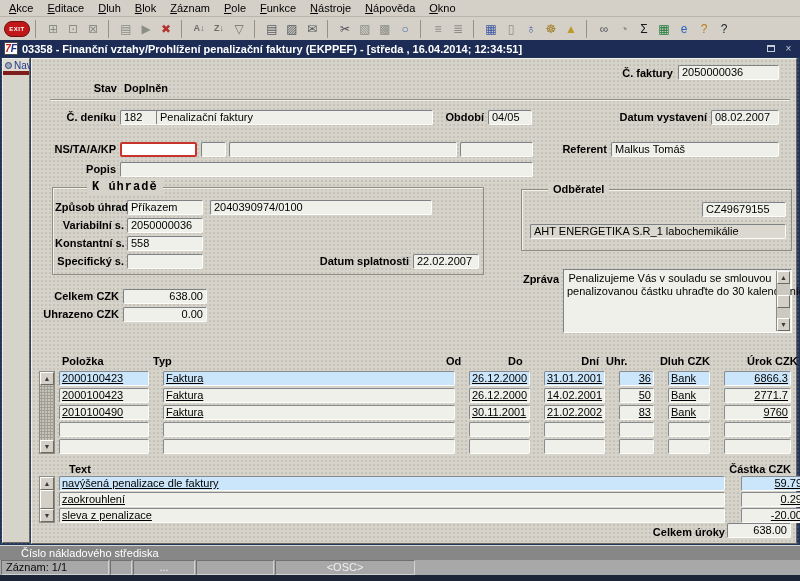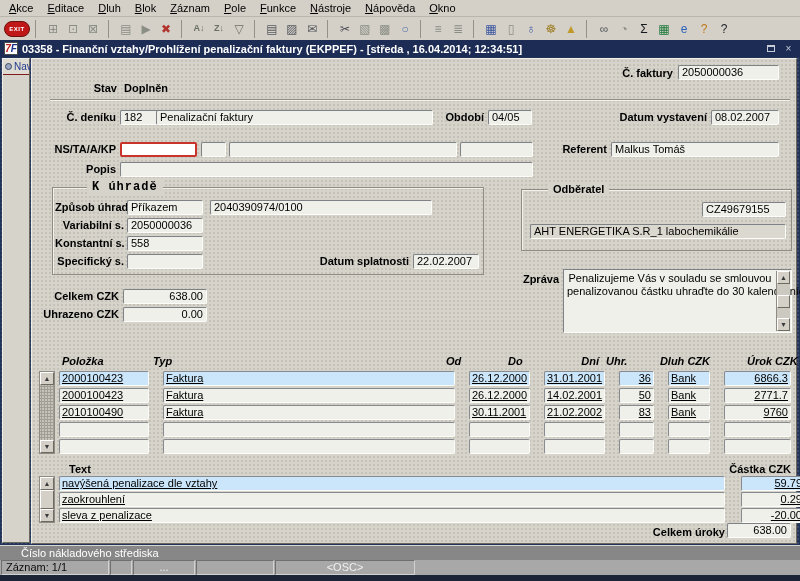--- a/index.html
+++ b/index.html
@@ -35,21 +35,21 @@
   .wbtn{width:15px;height:13px;display:flex;align-items:center;justify-content:center;
     color:#c8cdd8;font-size:10px;line-height:1;cursor:default;}
   .restore-glyph{width:8px;height:7px;border:1px solid #c8cdd8;border-top-width:2px;display:block;}
 
   
   .workspace{position:absolute;left:0;top:57px;width:800px;height:488px;background:var(--workspace_bg);
     background-image:radial-gradient(rgba(255,255,255,.10) 1px,transparent 1.2px);background-size:4px 4px;}
   .navstrip{position:absolute;left:2px;top:1px;width:28px;height:485px;background:var(--panel_bg);
     border:1px solid;border-color:#efede7 #6a675e #6a675e #efede7;}
   .navtab{height:16px;display:flex;align-items:center;gap:2px;padding-left:2px;background:#dedbd2;
-    border-bottom:1px solid #7f1d1d;color:#223a8c;font-size:10px;}
+    border-bottom:4px solid #7f1d1d;color:#223a8c;font-size:10px;}
   .navdot{width:7px;height:7px;border-radius:50%;background:#9aa6c2;border:1px solid #3d4a66;flex:none;}
 
   .panel{position:absolute;left:31px;top:1px;width:766px;height:486px;background:var(--panel_bg);
     background-image:radial-gradient(rgba(110,105,90,.16) 1px,transparent 1.2px);background-size:4px 4px;
     border:1px solid;border-color:#efede7 #6a675e #6a675e #efede7;}
 
   .lbl{position:absolute;font-weight:bold;white-space:nowrap;height:15px;line-height:15px;}
   .lbl.r{text-align:right;}
   .fld{position:absolute;height:15px;line-height:12px;background:var(--field_bg);
     border:1px solid;border-color:#7e8286 #fcfcf8 #fcfcf8 #7e8286;border-radius:2px;
@@ -70,21 +70,21 @@
   .memo{position:absolute;background:var(--field_bg);border:1px solid;
     border-color:#7e8286 #fcfcf8 #fcfcf8 #7e8286;padding:2px 18px 2px 3px;}
   .memo .line{line-height:13px;white-space:nowrap;text-align:center;}
   .vsb{position:absolute;right:1px;top:1px;bottom:1px;width:14px;background:#ccc9c0;
     border-left:1px solid #8e8b82;display:flex;flex-direction:column;justify-content:space-between;align-items:stretch;}
   .sbtn{height:13px;background:var(--chrome_bg);border:1px solid;border-color:#fff #6e6b62 #6e6b62 #fff;
     font-size:7px;display:flex;align-items:center;justify-content:center;color:#3a3a3a;flex:none;}
   .vthumb{height:13px;background:var(--chrome_bg);border:1px solid;border-color:#fff #6e6b62 #6e6b62 #fff;}
 
   
-  .ghead{position:absolute;display:flex;gap:1px;font-weight:bold;height:14px;line-height:14px;font-style:italic;}
+  .ghead{position:absolute;display:flex;gap:1px;font-weight:bold;height:14px;line-height:14px;}
   .hcell{white-space:nowrap;padding:0 3px;overflow:visible;}
   .grow{position:absolute;display:flex;gap:14px;text-decoration:underline;}
   .cell{height:15px;line-height:12px;background:var(--field_bg);border:1px solid;
     border-color:#878b8f #fcfcf8 #fcfcf8 #878b8f;border-radius:2px;padding:0 2px;
     white-space:nowrap;overflow:hidden;flex:none;}
   .cell.sel{background:var(--selection_bg);}
   .ra{text-align:right;}
   .w0{width:90px}.w1{width:292px}.w2{width:61px}.w3{width:61px}.w4{width:35px}
   .w5{width:42px}.w6{width:67px}.w7{width:29px}.w8{width:49px}
   .tc{width:666px}.ac{width:64px;margin-left:2px}
@@ -328,21 +328,21 @@
       <span class="lbl" style="left:37px;top:403px">Text</span>
       <span class="lbl r" style="left:659px;top:403px;width:100px">Částka CZK</span>
 
       <div class="sbar" style="left:7px;top:417px;height:47px">
         <span class="sbtn">▲</span>
         <span class="sthumb"></span>
         <span class="sbtn">▼</span>
       </div>
 
       <div class="grow" style="left:27px;top:417px">
-        <span class="cell tc sel">navýšená penalizace dle vztahy</span>
+        <span class="cell tc sel">navýšená penalizace dle faktury</span>
         <span class="cell ac sel ra">59.79</span>
       </div>
       <div class="grow" style="left:27px;top:433px">
         <span class="cell tc">zaokrouhlení</span>
         <span class="cell ac ra">0.29</span>
       </div>
       <div class="grow" style="left:27px;top:449px">
         <span class="cell tc">sleva z penalizace</span>
         <span class="cell ac ra">-20.00</span>
       </div>

